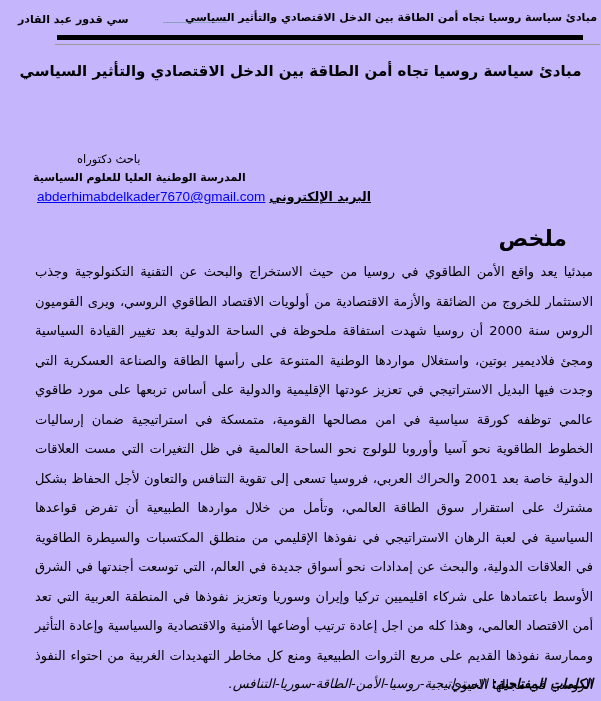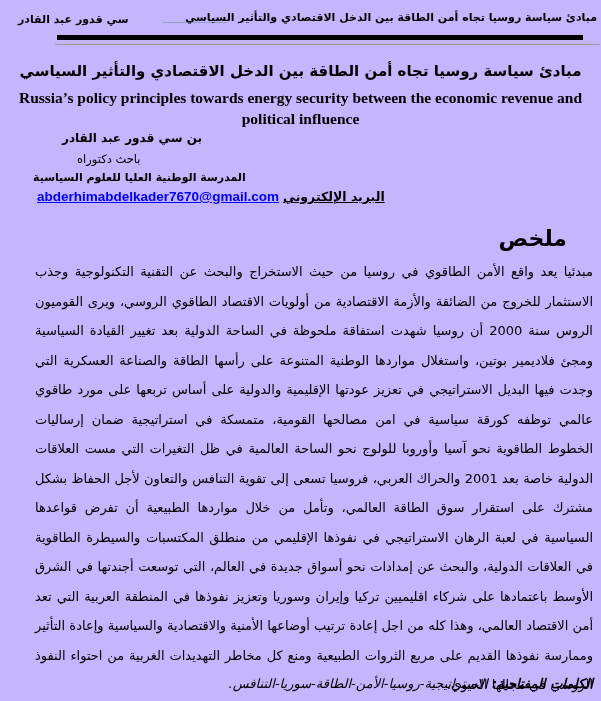--- a/index.html
+++ b/index.html
@@ -61,21 +61,21 @@
   }
   .email-row{
     position:absolute;left:37px;top:189px;
     direction:rtl;font-size:12.5px;white-space:nowrap;
   }
   .email-label{
     font-weight:bold;text-decoration:underline;text-align:center;
   }
   .email-link{
     font-family:"Liberation Sans",sans-serif;
-    font-weight:bold;font-size:13.5px;
+    font-weight:normal;font-size:13.5px;
     color:#0000ee;text-decoration:underline;
     direction:ltr;unicode-bidi:embed;
     cursor:pointer;
   }
   
   .abs-head{
     position:absolute;right:34px;top:226px;
     direction:rtl;font-size:22px;font-weight:bold;
   }
   .abs-body{
@@ -95,23 +95,21 @@
 
 <div class="page">
 
   <div class="hdr-author">سي قدور عبد القادر</div>
   <div class="hdr-line"></div>
   <div class="hdr-title">مبادئ سياسة روسيا تجاه أمن الطاقة بين الدخل الاقتصادي والتأثير السياسي</div>
   <div class="rule-thick"></div>
   <div class="rule-thin"></div>
 
   <div class="title-ar">مبادئ سياسة روسيا تجاه أمن الطاقة بين الدخل الاقتصادي والتأثير السياسي</div>
-  <div class="title-en">Russia’s policy principles towards energy security between the economic revenue and political influence</div>
 
-  <div class="auth-name">بن سي قدور عبد القادر</div>
   <div class="auth-role">باحث دكتوراه</div>
   <div class="auth-affil">المدرسة الوطنية العليا للعلوم السياسية</div>
   <div class="email-row">
     <span class="email-label">البريد الإلكتروني</span>
     <span> </span>
     <a class="email-link">abderhimabdelkader7670@gmail.com</a>
   </div>
 
   <div class="abs-head">ملخص</div>
   <div class="abs-body">مبدئيا يعد واقع الأمن الطاقوي في روسيا من حيث الاستخراج والبحث عن التقنية التكنولوجية وجذب الاستثمار للخروج من الضائقة والأزمة الاقتصادية من أولويات الاقتصاد الطاقوي الروسي، ويرى القوميون الروس سنة 2000 أن روسيا شهدت استفاقة ملحوظة في الساحة الدولية بعد تغيير القيادة السياسية ومجئ فلاديمير بوتين، واستغلال مواردها الوطنية المتنوعة على رأسها الطاقة والصناعة العسكرية التي وجدت فيها البديل الاستراتيجي في تعزيز عودتها الإقليمية والدولية على أساس تربعها على مورد طاقوي عالمي توظفه كورقة سياسية في امن مصالحها القومية، متمسكة في استراتيجية ضمان إرساليات الخطوط الطاقوية نحو آسيا وأوروبا للولوج نحو الساحة العالمية في ظل التغيرات التي مست العلاقات الدولية خاصة بعد 2001 والحراك العربي، فروسيا تسعى إلى تقوية التنافس والتعاون لأجل الحفاظ بشكل مشترك على استقرار سوق الطاقة العالمي، وتأمل من خلال مواردها الطبيعية أن تفرض قواعدها السياسية في لعبة الرهان الاستراتيجي في نفوذها الإقليمي من منطلق المكتسبات والسيطرة الطاقوية في العلاقات الدولية، والبحث عن إمدادات نحو أسواق جديدة في العالم، التي توسعت أجندتها في الشرق الأوسط باعتمادها على شركاء اقليميين تركيا وإيران وسوريا وتعزيز نفوذها في المنطقة العربية التي تعد أمن الاقتصاد العالمي، وهذا كله من اجل إعادة ترتيب أوضاعها الأمنية والاقتصادية والسياسية وإعادة التأثير وممارسة نفوذها القديم على مربع الثروات الطبيعية ومنع كل مخاطر التهديدات الغربية من احتواء النفوذ الروسي في مجالها الحيوي.</div>

